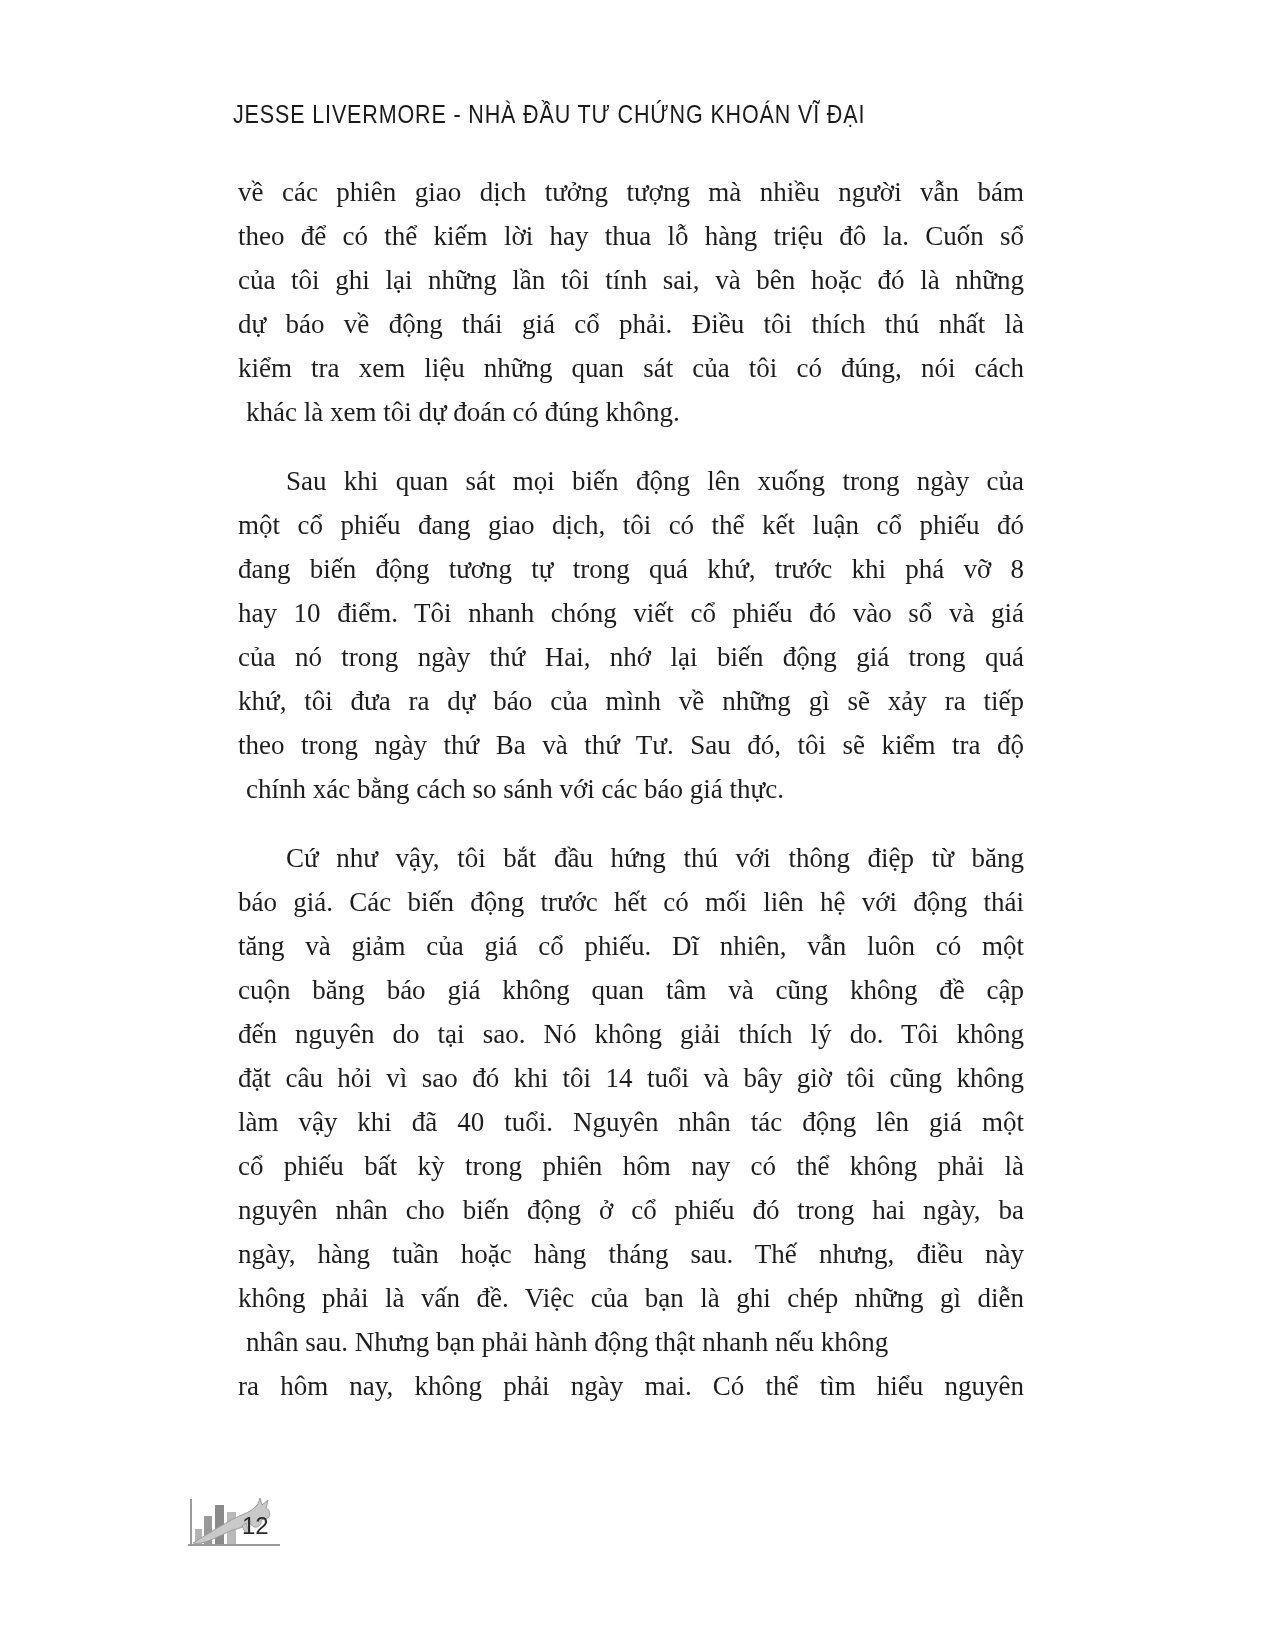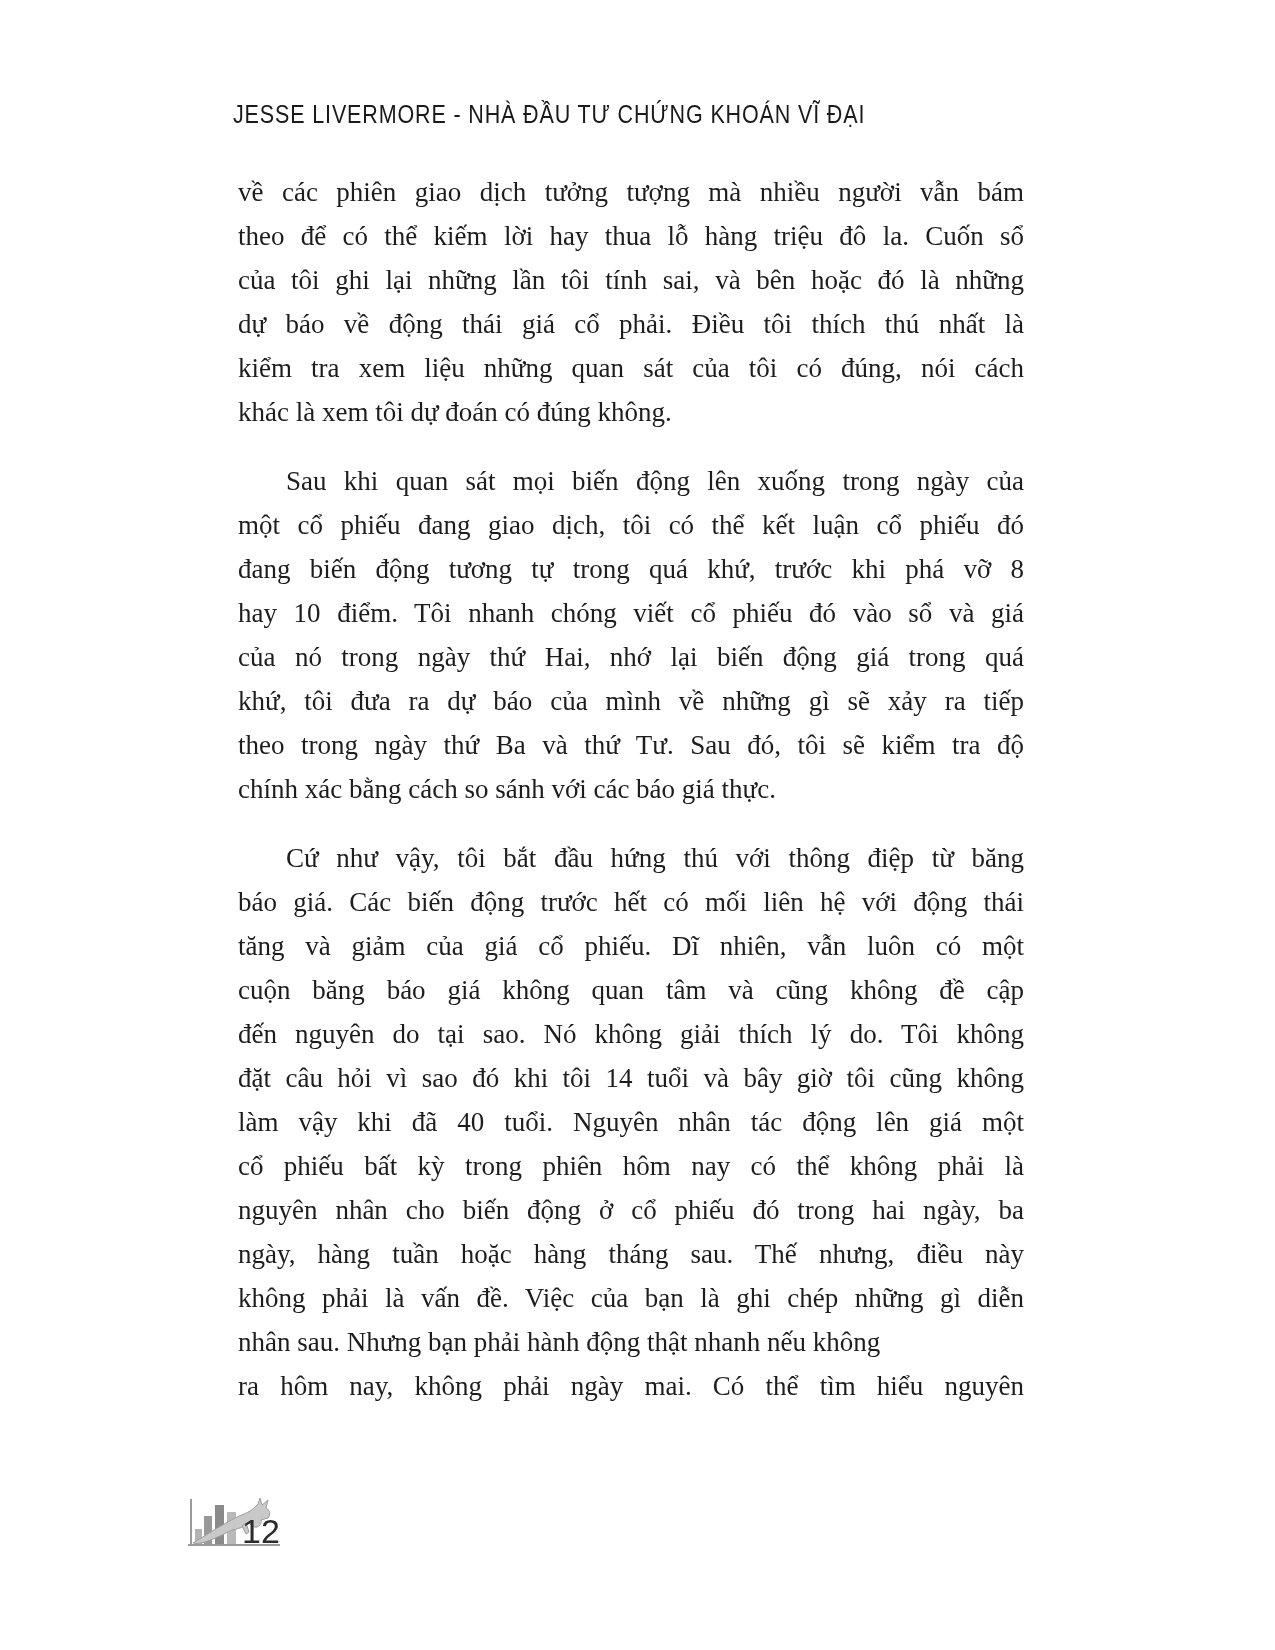--- a/index.html
+++ b/index.html
@@ -32,40 +32,40 @@
     color: #1d1d1d;
   }
   .para { margin: 0 0 14px 0; }
   .line {
     font-size: 27px;
     line-height: 44px;
     text-align: justify;
     text-align-last: justify;
     white-space: normal;
   }
-  .line.last { text-align: right; text-align-last: left; }
+  .line.last { text-align: right; text-align-last: left; margin-left: 8px; }
   .line.indent { text-indent: 48px; margin-top: 25px; }
   .footer {
     position: absolute;
     left: 186px;
     top: 1490px;
     width: 200px;
     height: 70px;
   }
   .footer-logo {
     position: absolute;
     left: 0;
     top: 0;
   }
   .page-number {
     position: absolute;
     left: 56px;
     top: 22px;
     font-family: "Liberation Sans", "DejaVu Sans", sans-serif;
-    font-size: 34px;
+    font-size: 24px;
     color: #2b2b2b;
   }
   .footer-rule {
     position: absolute;
     left: 2px;
     top: 54px;
     width: 92px;
     height: 2px;
     background: #9a9a9a;
   }

